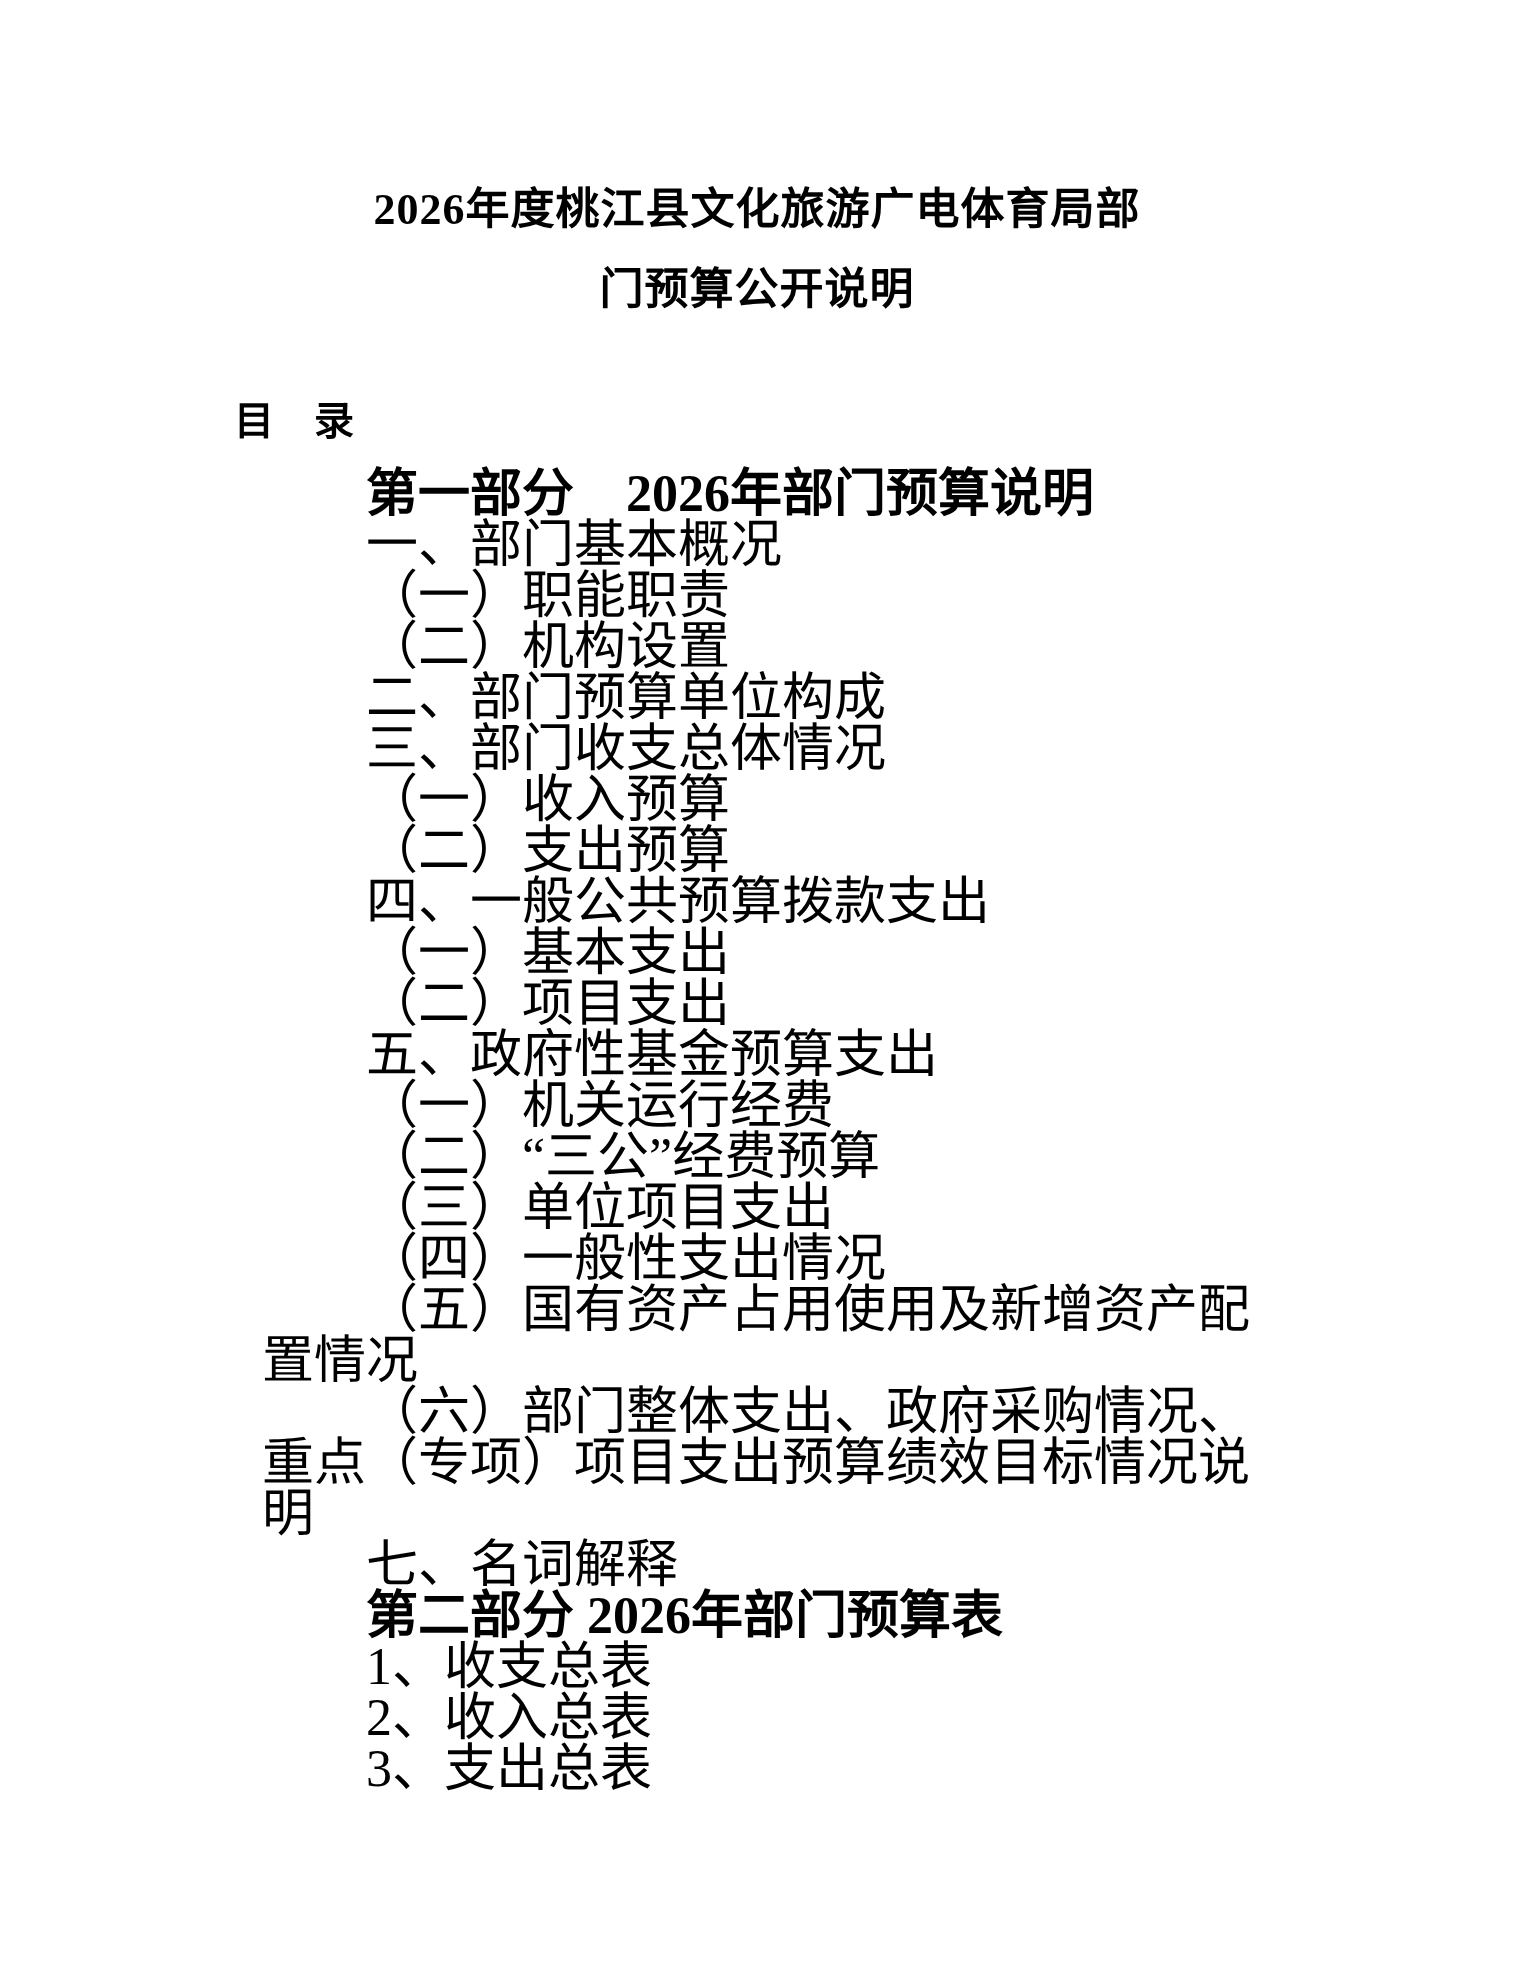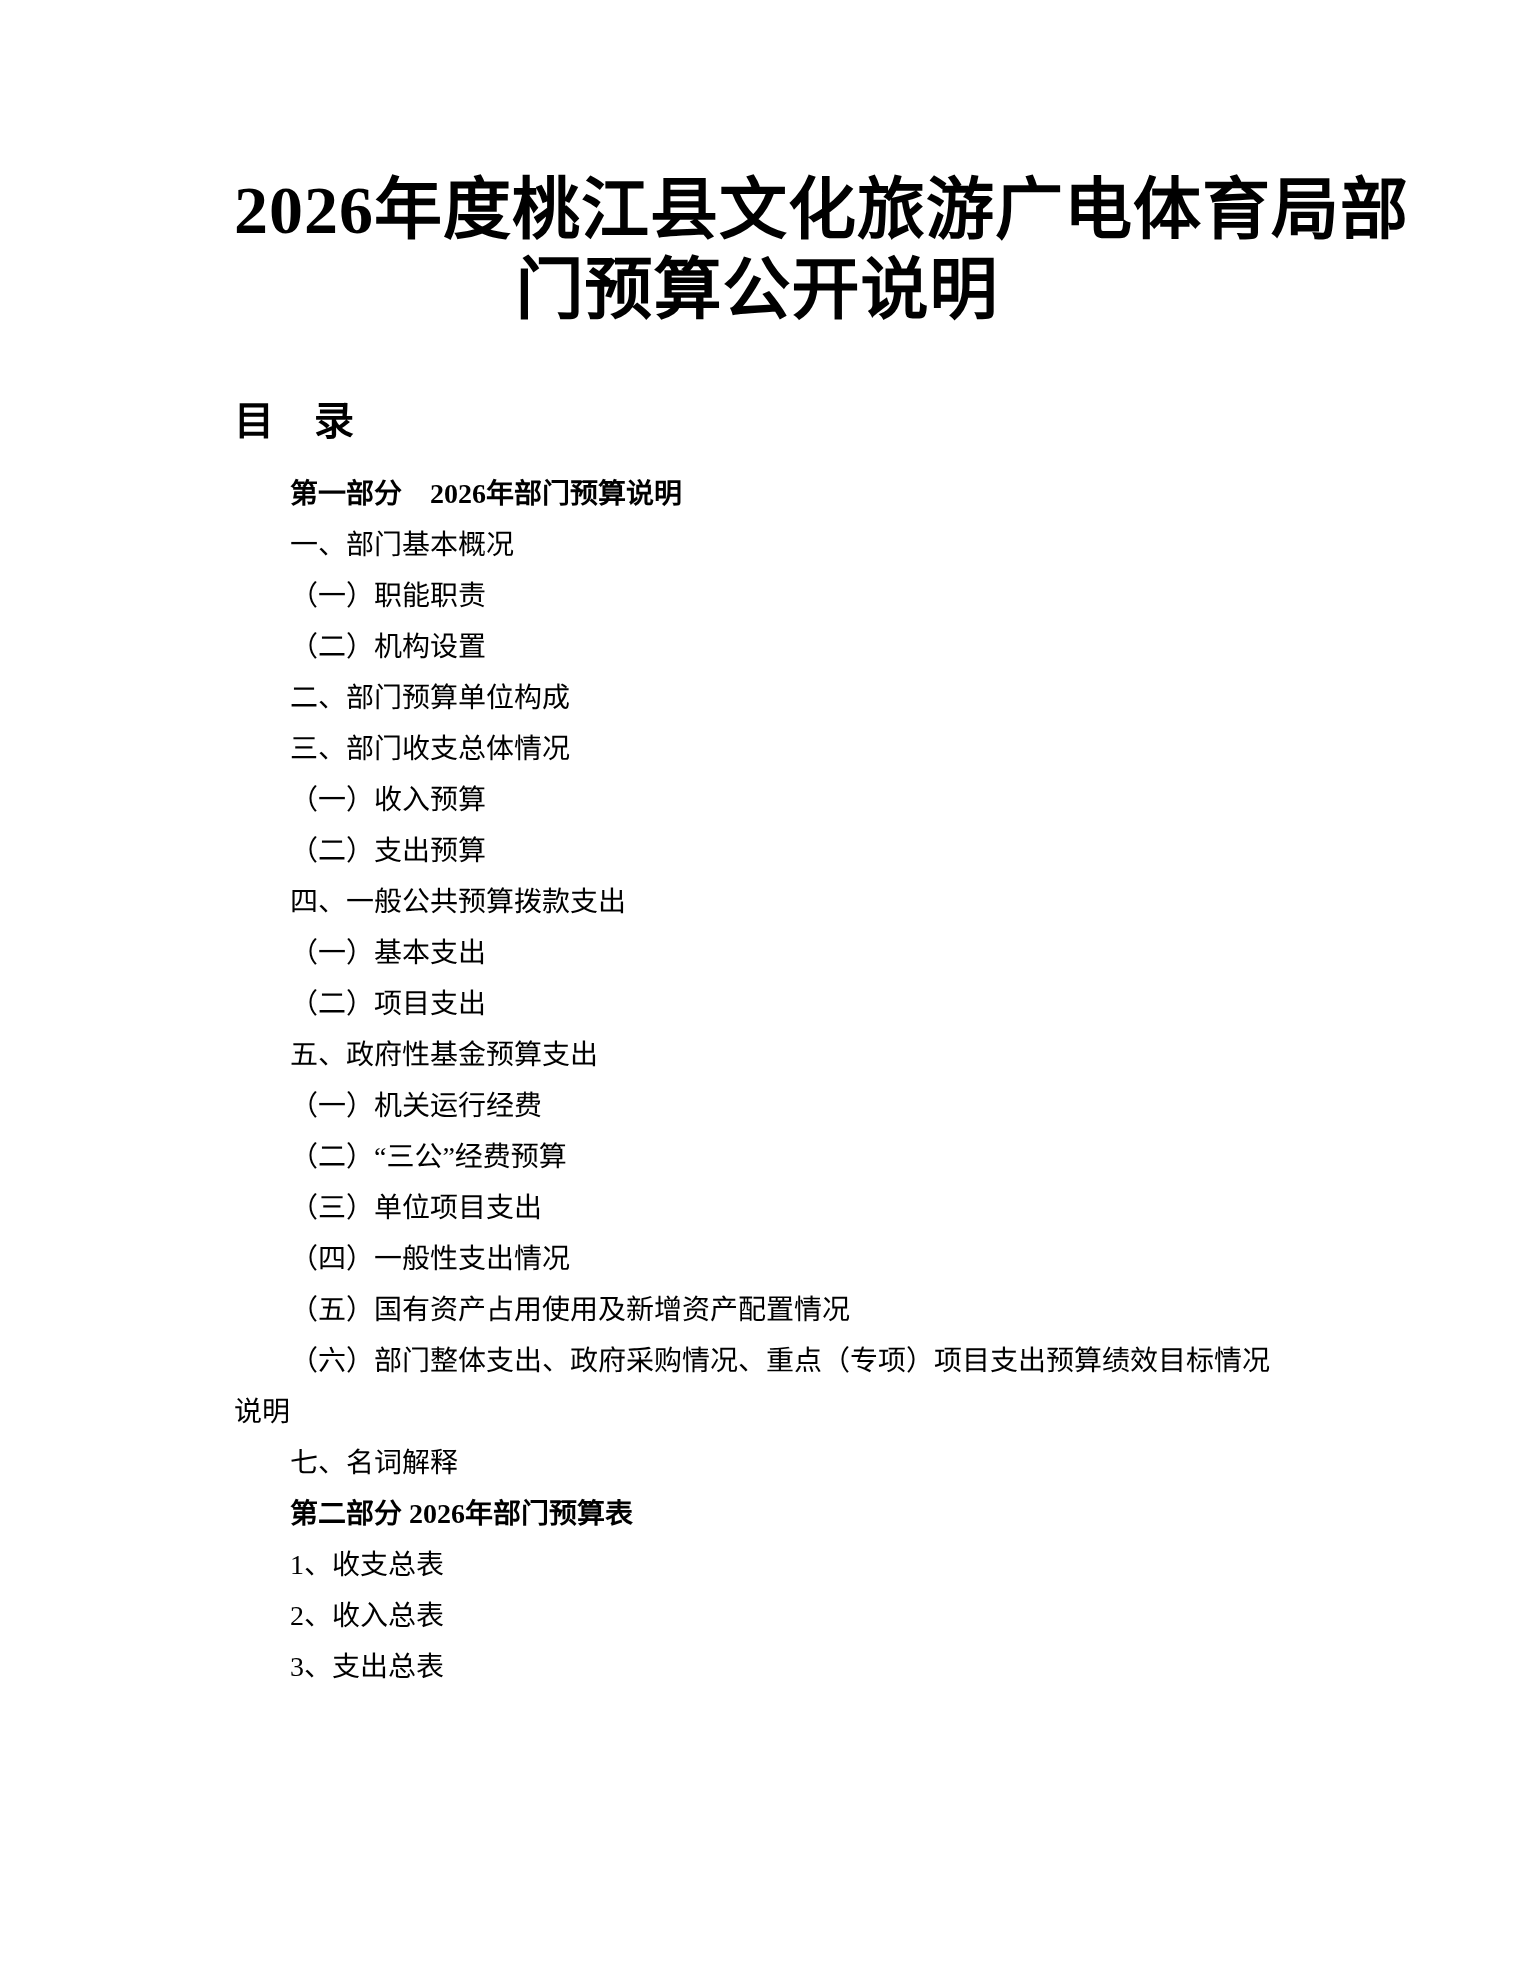--- a/index.html
+++ b/index.html
@@ -19,41 +19,42 @@
     width: 1530px;
     height: 1980px;
     background: #ffffff;
   }
   .content {
     margin-left: 234px;
     width: 1046px;
   }
   .doc-title {
     margin: 170px 0 0 0;
-    font-size: 68px;
+    font-size: 44px;
     line-height: 80px;
     font-weight: bold;
     text-align: center;
     letter-spacing: 1px;
   }
   .doc-title .title-line {
     display: block;
     white-space: nowrap;
   }
   .toc-heading {
     margin: 70px 0 0 0;
     font-size: 40px;
     line-height: 44px;
     font-weight: bold;
     text-align: left;
   }
   .toc {
     margin-top: 24px;
-    font-size: 28px;
+    font-size: 52px;
     line-height: 51px;
+    margin-left: 28px;
   }
   .toc p {
     margin: 0;
     padding: 0;
     text-indent: 2em;
     font-weight: normal;
   }
   .toc p.bold {
     font-weight: bold;
   }

